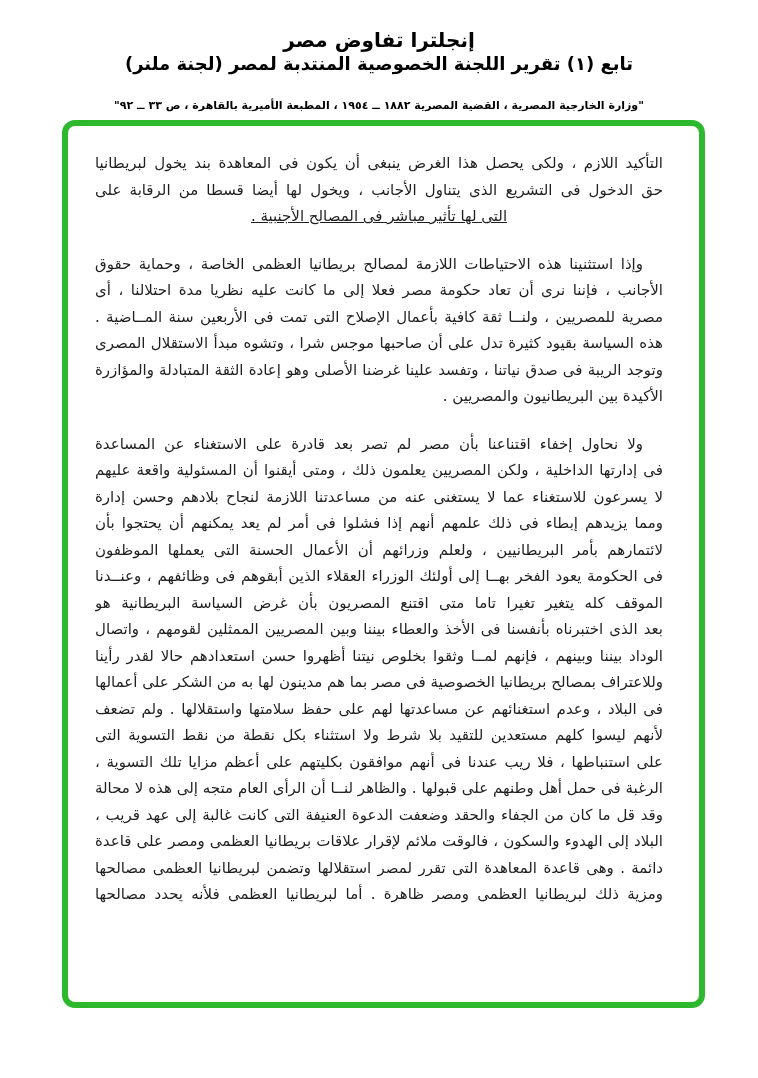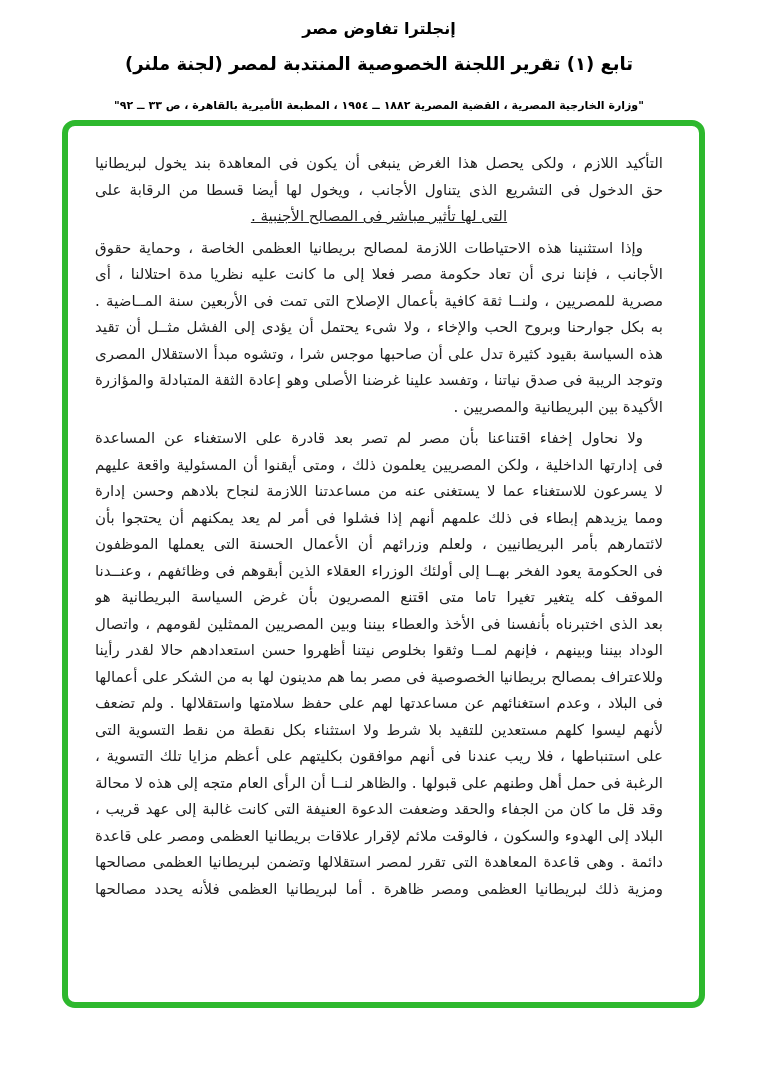--- a/index.html
+++ b/index.html
@@ -13,41 +13,41 @@
     direction: rtl;
   }
   .hdr {
     position: absolute;
     left: 0; right: 0;
     text-align: center;
     direction: rtl;
     color: #000000;
     font-weight: 700;
   }
-  .hdr.title    { top: 19px;  font-size: 16px; }
+  .hdr.title    { top: 28px;  font-size: 20px; }
   .hdr.subtitle { top: 53px;  font-size: 18px; }
   .hdr.source   { top: 99px;  font-size: 11px; letter-spacing: 0.2px; }
   .greenbox {
     position: absolute;
     left: 62px;
     top: 120px;
     width: 643px;
     height: 888px;
     box-sizing: border-box;
     border: 6px solid #2db82d;
     border-radius: 13px;
     background: #ffffff;
   }
   .body-text {
     direction: rtl;
     padding: 24px 36px 0 27px;
     color: #1f1f1f;
     font-size: 15px;
   }
-  .para + .para { margin-top: 5px; }
+  .para + .para { margin-top: 21px; }
   .line {
     height: 26.5px;
     line-height: 26.5px;
     overflow: hidden;
     text-align: justify;
     text-align-last: justify;
     white-space: normal;
   }
   .line.indent { padding-right: 20px; }
   .line.last-right  { text-align-last: right; }
@@ -65,24 +65,23 @@
     <div class="body-text">
         <div class="para">
           <div class="line">التأكيد اللازم ، ولكى يحصل هذا الغرض ينبغى أن يكون فى المعاهدة بند يخول لبريطانيا العظمى</div>
           <div class="line">حق الدخول فى التشريع الذى يتناول الأجانب ، ويخول لها أيضا قسطا من الرقابة على الإدارات</div>
           <div class="line last-center">التى لها تأثير مباشر فى المصالح الأجنبية .</div>
         </div>
         <div class="para">
           <div class="line indent">وإذا استثنينا هذه الاحتياطات اللازمة لمصالح بريطانيا العظمى الخاصة ، وحماية حقوق</div>
           <div class="line">الأجانب ، فإننا نرى أن تعاد حكومة مصر فعلا إلى ما كانت عليه نظريا مدة احتلالنا ، أى حكومة</div>
           <div class="line">مصرية للمصريين ، ولنــا ثقة كافية بأعمال الإصلاح التى تمت فى الأربعين سنة المــاضية . تحملنا</div>
-          <div class="line">به بكل جوارحنا وبروح الحب والإخاء ، ولا شىء يحتمل أن يؤدى إلى الفشل مثــل أن تقيد</div>
           <div class="line">هذه السياسة بقيود كثيرة تدل على أن صاحبها موجس شرا ، وتشوه مبدأ الاستقلال المصرى ،</div>
           <div class="line">وتوجد الريبة فى صدق نياتنا ، وتفسد علينا غرضنا الأصلى وهو إعادة الثقة المتبادلة والمؤازرة</div>
-          <div class="line last-right">الأكيدة بين البريطانية والمصريين .</div>
+          <div class="line last-right">الأكيدة بين البريطانيون والمصريين .</div>
         </div>
         <div class="para">
           <div class="line indent">ولا نحاول إخفاء اقتناعنا بأن مصر لم تصر بعد قادرة على الاستغناء عن المساعدة البريطانية</div>
           <div class="line">فى إدارتها الداخلية ، ولكن المصريين يعلمون ذلك ، ومتى أيقنوا أن المسئولية واقعة عليهم وحدهم</div>
           <div class="line">لا يسرعون للاستغناء عما لا يستغنى عنه من مساعدتنا اللازمة لنجاح بلادهم وحسن إدارة حكومتهم ،</div>
           <div class="line">ومما يزيدهم إبطاء فى ذلك علمهم أنهم إذا فشلوا فى أمر لم يعد يمكنهم أن يحتجوا بأن فشلهم كان</div>
           <div class="line">لائتمارهم بأمر البريطانيين ، ولعلم وزرائهم أن الأعمال الحسنة التى يعملها الموظفون البريطانيون</div>
           <div class="line">فى الحكومة يعود الفخر بهــا إلى أولئك الوزراء العقلاء الذين أبقوهم فى وظائفهم ، وعنــدنا أن</div>
           <div class="line">الموقف كله يتغير تغيرا تاما متى اقتنع المصريون بأن غرض السياسة البريطانية هو مساعدتهم لينالوا</div>
           <div class="line">بعد الذى اختبرناه بأنفسنا فى الأخذ والعطاء بيننا وبين المصريين الممثلين لقومهم ، واتصال حبل</div>

